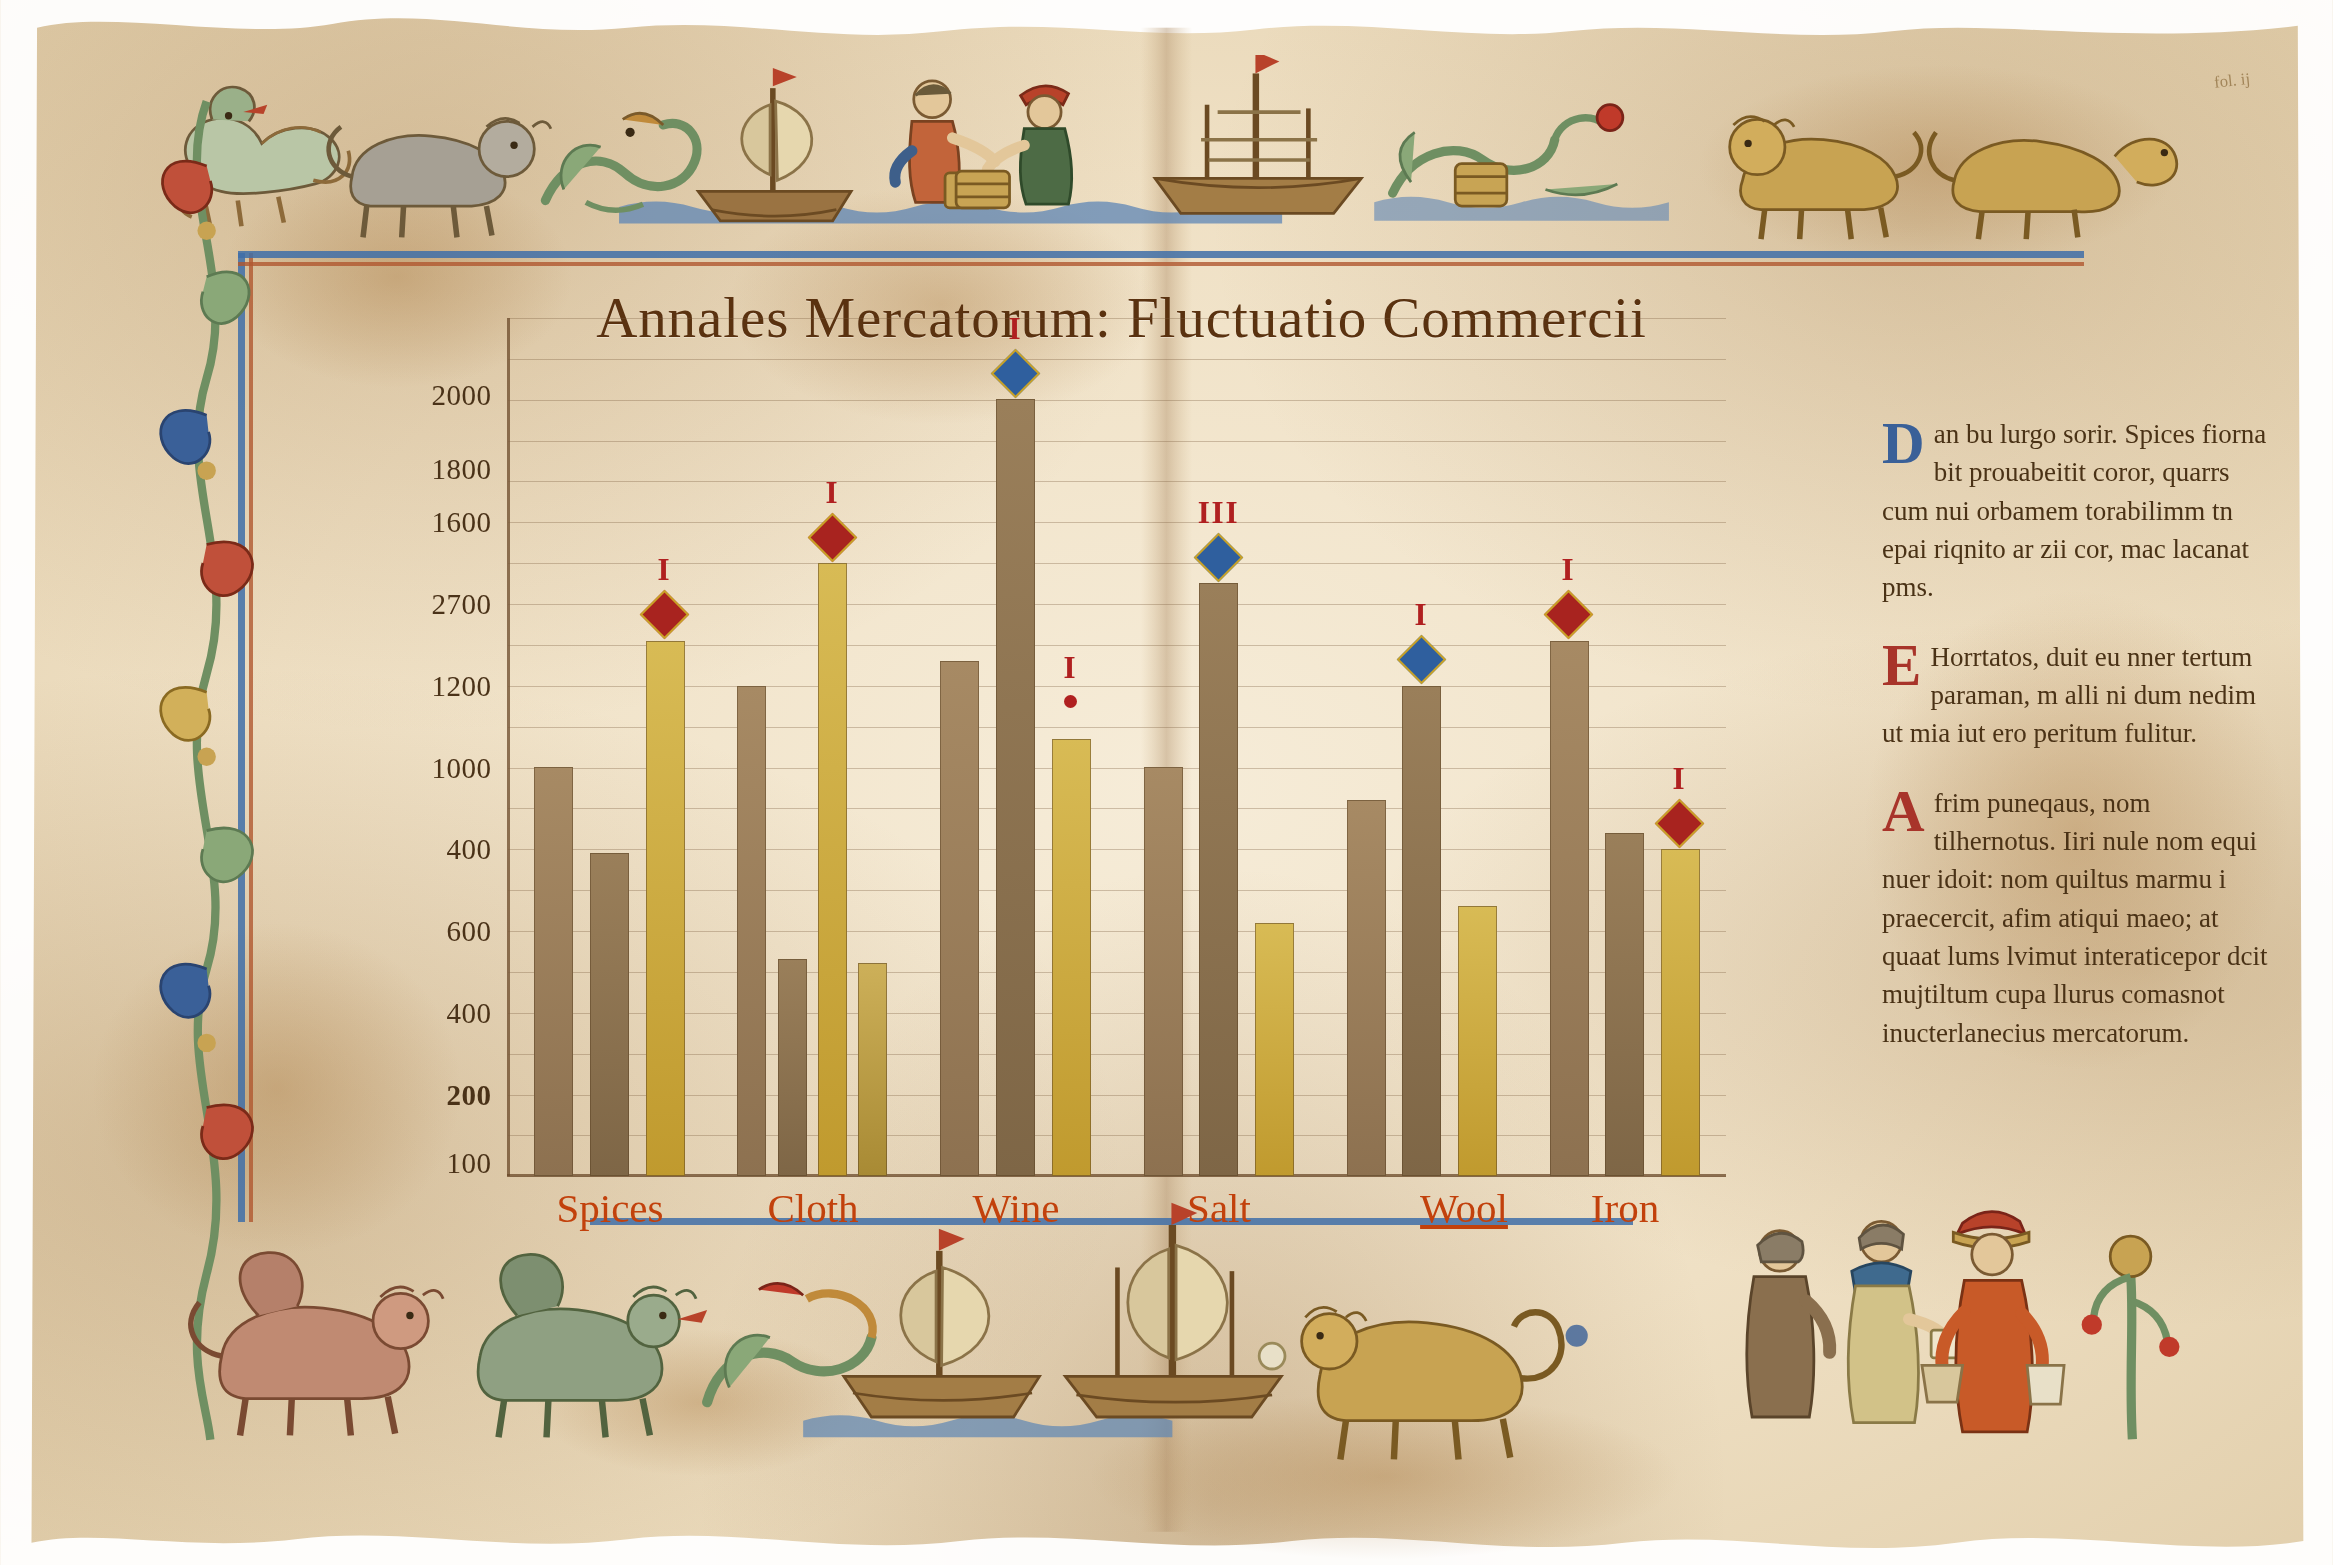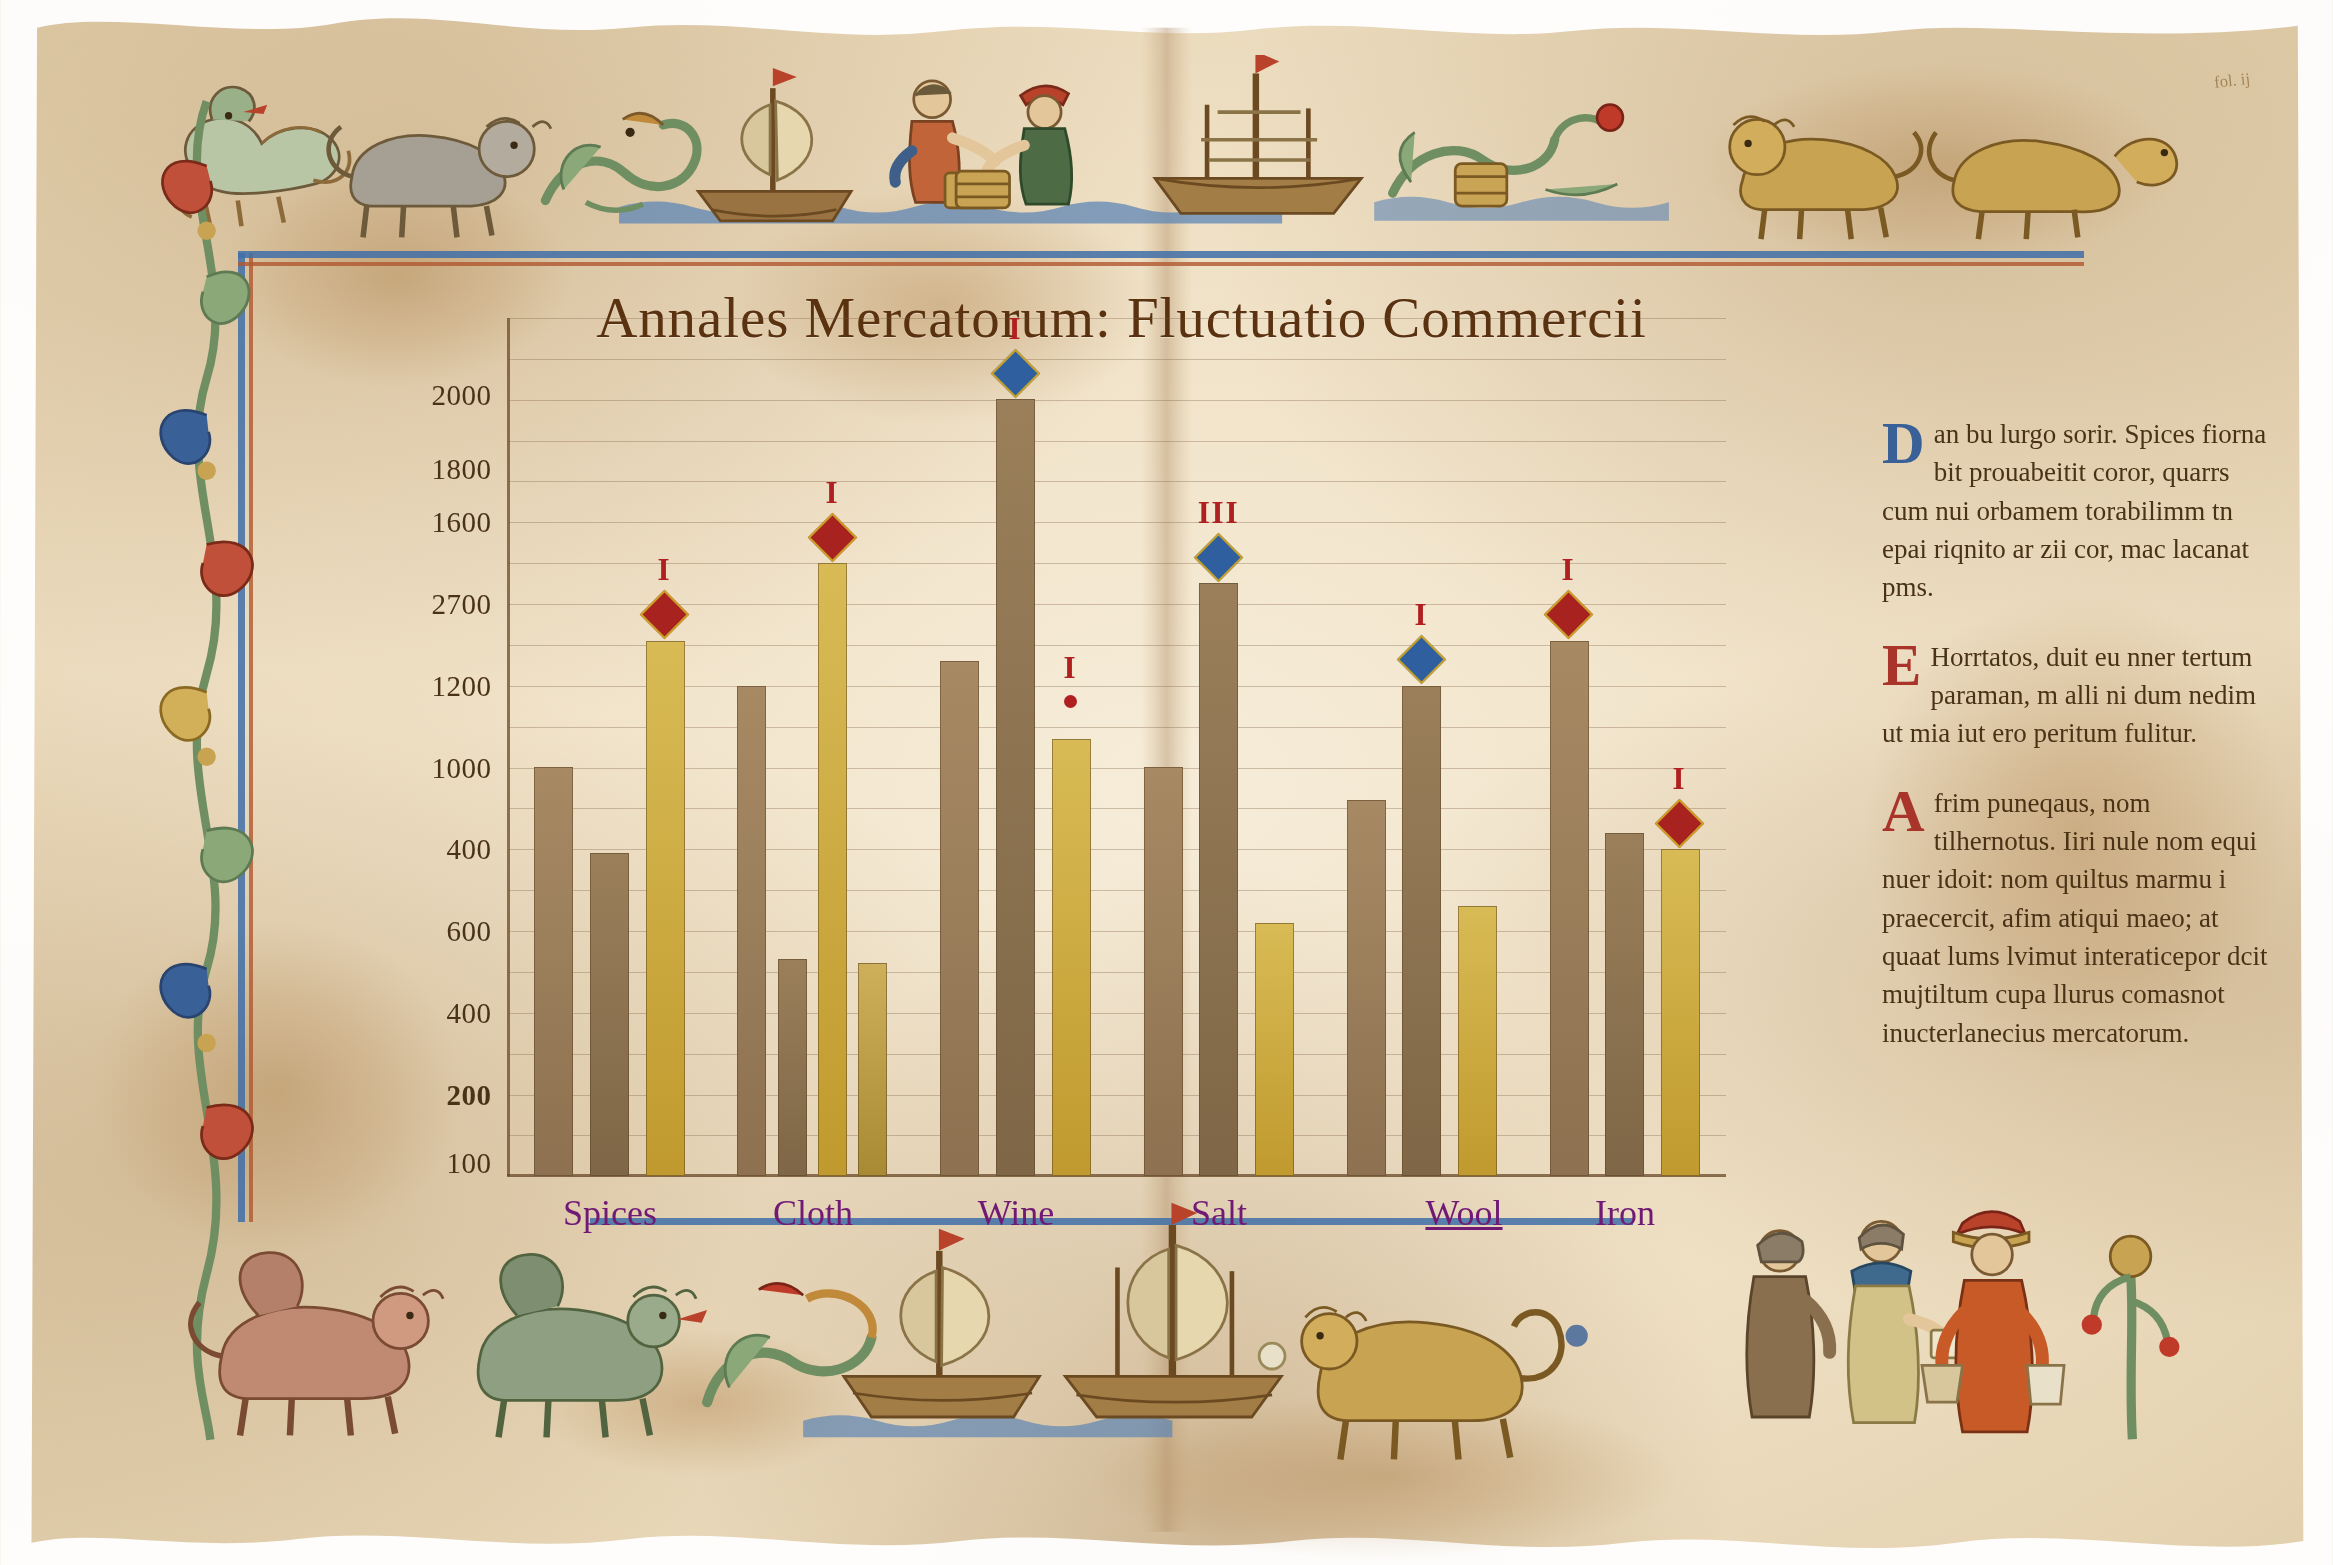--- a/index.html
+++ b/index.html
@@ -41,23 +41,23 @@
   .hline{position:absolute;left:0;right:0;height:0.9px;background:rgba(120,90,60,.33);}
   .axis-y{position:absolute;left:124px;top:28px;bottom:106px;width:2.8px;background:#6b4a2a;opacity:.75;}
   .axis-x{position:absolute;left:124px;right:134px;bottom:105px;height:2.8px;background:#6b4a2a;opacity:.75;}
   .ytick{
     position:absolute;right:100%;margin-right:16.6px;
     transform:translateY(-50%);
     font-size:29px;color:#4a3218;letter-spacing:0.5px;white-space:nowrap;
   }
   .bar{position:absolute;bottom:0;}
   .cat-label{
-    position:absolute;top:100%;margin-top:16px;
+    position:absolute;top:100%;margin-top:8px;
     transform:translateX(-50%);
-    font-size:36px;color:#701a75;white-space:nowrap;
+    font-size:41px;color:#c2410c;white-space:nowrap;
     font-family:"Liberation Serif", serif;
   }
   .marker{position:absolute;transform:translateX(-50%);}
   .gem{width:31px;height:31px;transform:rotate(45deg);border:2.8px solid #c9a227;}
   .tally{font:700 31px "Liberation Serif",serif;color:#b02020;letter-spacing:1.8px;text-align:center;}
   .title{
     position:absolute;left:0;right:0;top:-5.5px;text-align:center;
     font-size:57px;color:#5a3210;letter-spacing:0.9px;
     text-shadow:0 0.9px 0 rgba(255,255,255,.35);
   }

